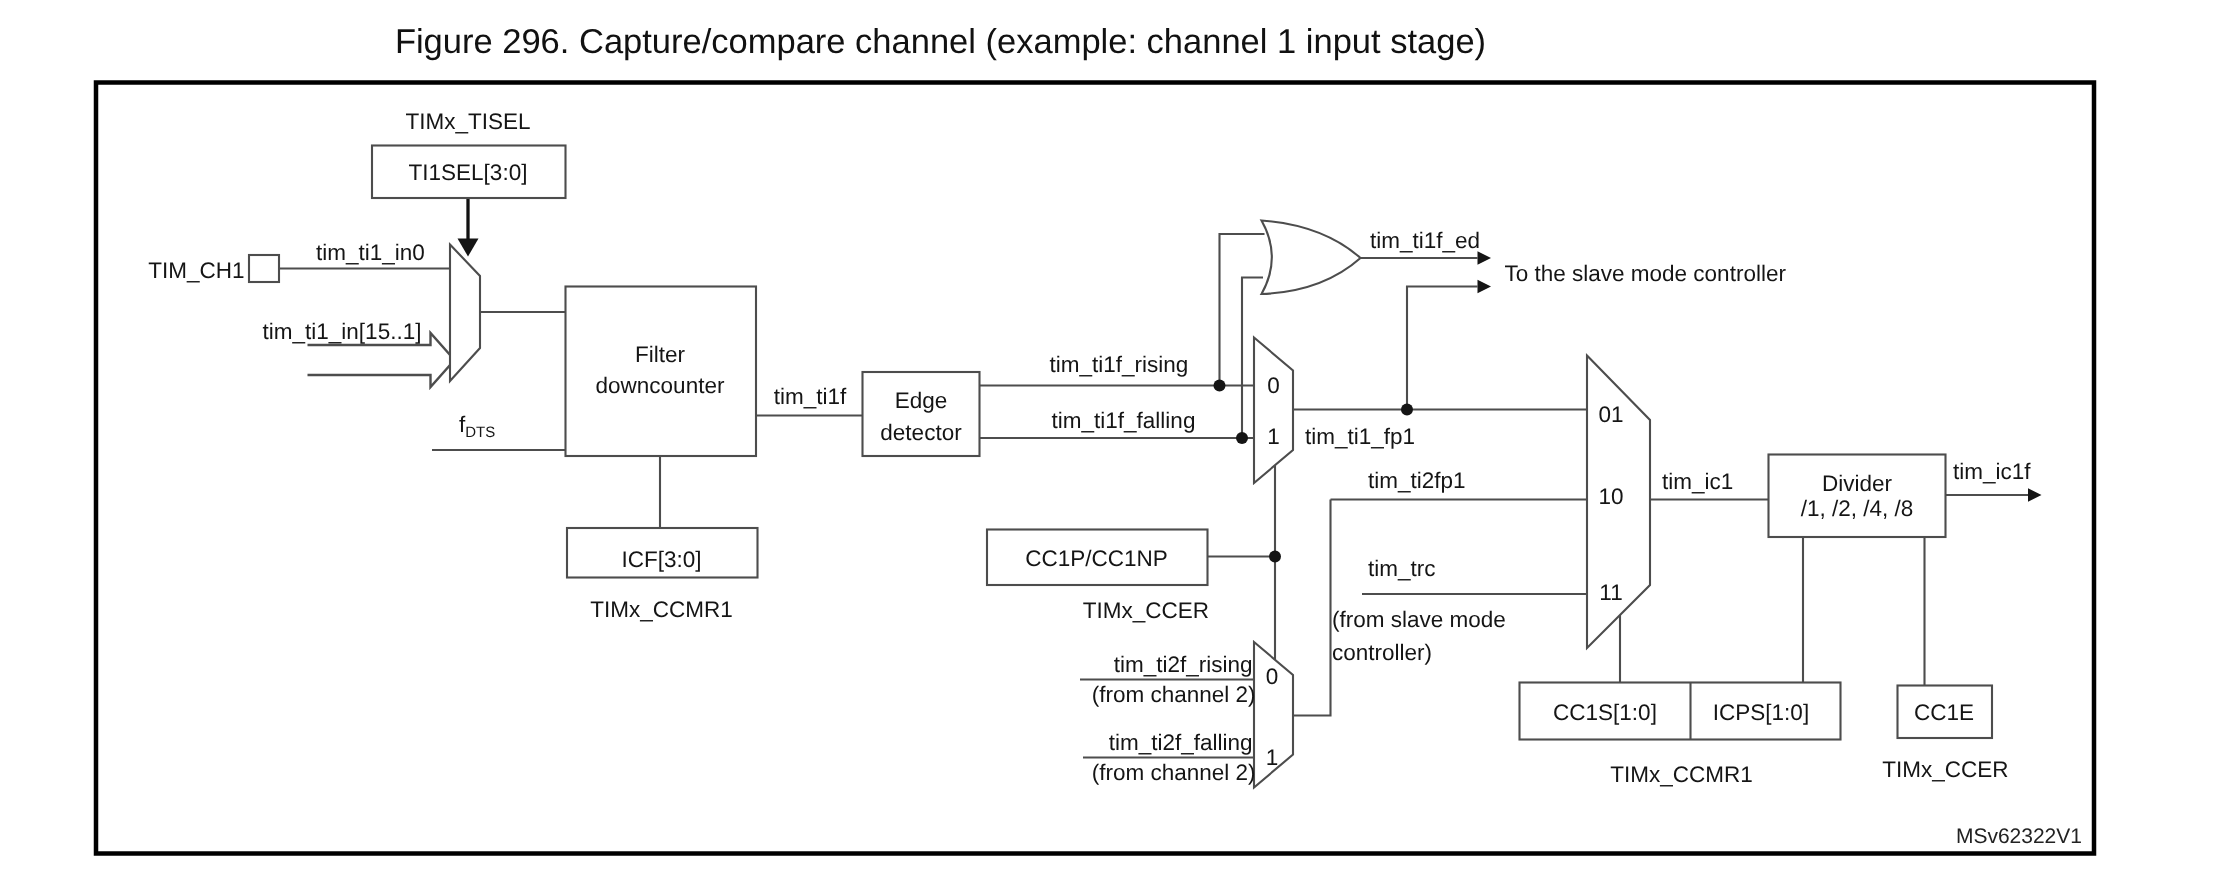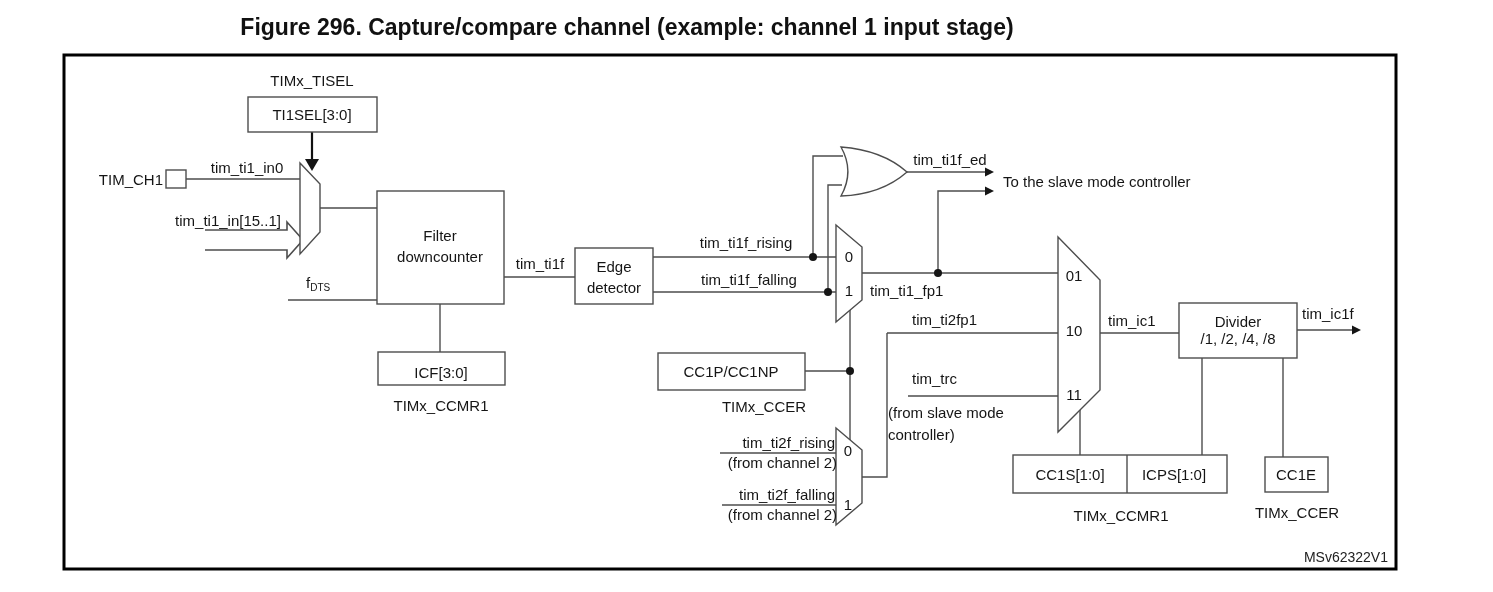--- a/index.html
+++ b/index.html
@@ -1,19 +1,19 @@
 <!DOCTYPE html>
 <html><head>
 <meta charset="utf-8">
 <style>
   html,body{margin:0;padding:0;background:#fff;}
   .stage{position:relative;width:1493px;height:592px;background:#fff;overflow:hidden;
          font-family:"Liberation Sans",sans-serif;}
   .fig-title{position:absolute;left:63px;top:14px;width:1128px;text-align:center;
-             font-size:23px;font-weight:bold;color:#111;letter-spacing:0;}
+             font-size:23px;font-weight:normal;color:#111;letter-spacing:0;}
   svg{position:absolute;left:0;top:0;}
   .frame{fill:none;stroke:#000;stroke-width:3;}
   .wire{stroke:#4d4d4d;stroke-width:1.4;fill:none;}
   .box{fill:#fff;stroke:#4d4d4d;stroke-width:1.4;}
   .mux{fill:#fff;stroke:#4d4d4d;stroke-width:1.4;}
   .busarrow{fill:#fff;stroke:#4d4d4d;stroke-width:1.6;stroke-linejoin:miter;}
   .dot{fill:#151515;stroke:none;}
   .ah{fill:#151515;stroke:none;}
   .thick{stroke:#111;stroke-width:2.2;fill:none;}
   text{font-family:"Liberation Sans",sans-serif;font-size:15px;fill:#151515;}

